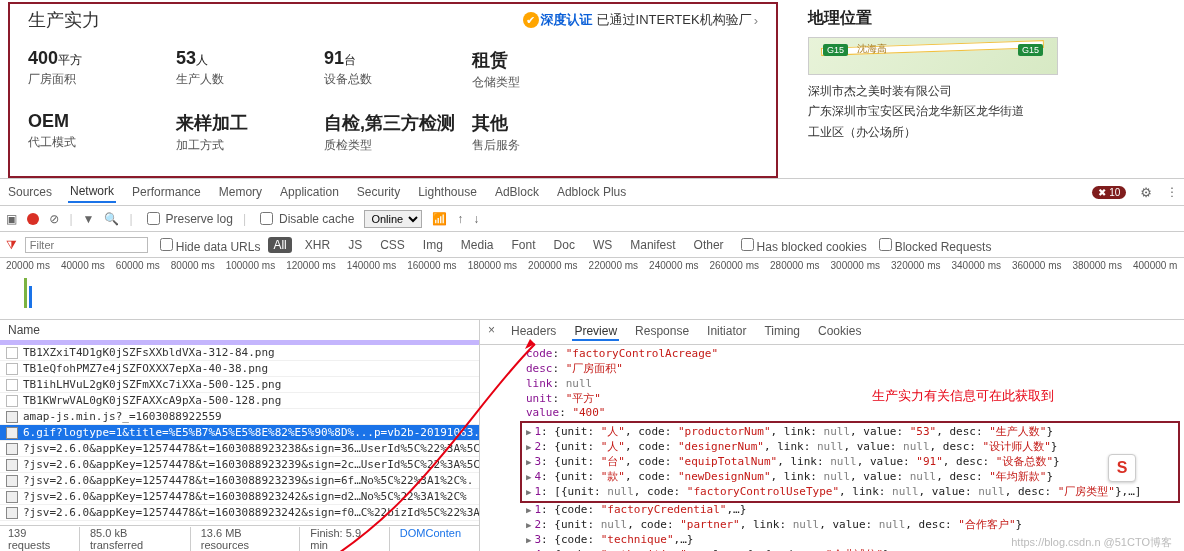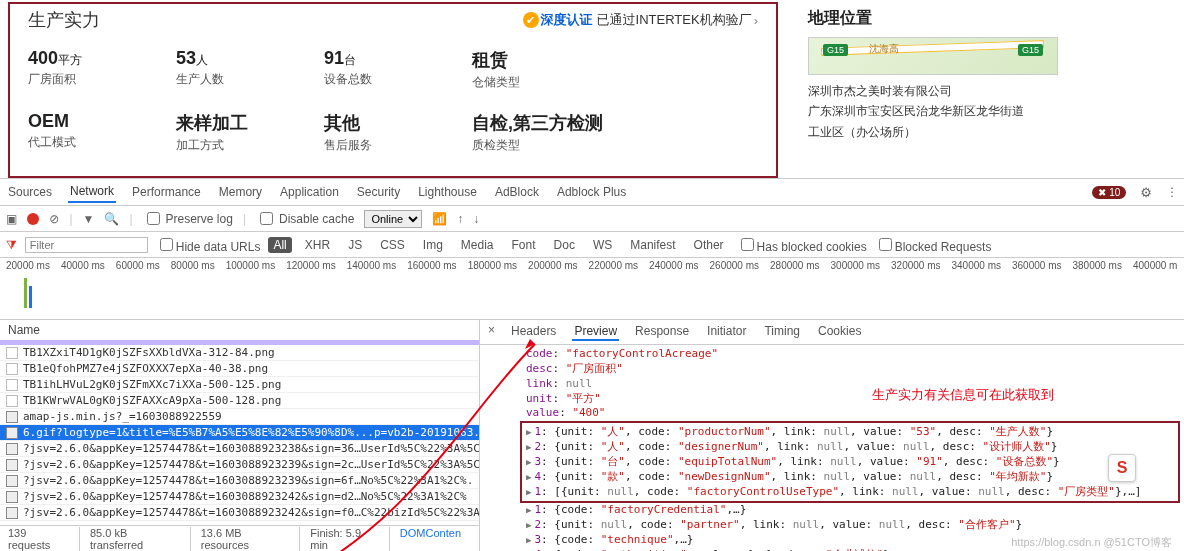--- a/index.html
+++ b/index.html
@@ -286,21 +286,21 @@
     margin: 0 -6px;
   }
   .preview .k { color: #881391; }
   .preview .s { color: #c41a16; }
   .preview .nul { color: #808080; }
   .preview .tri::before { content: "\25B6"; color: #777; font-size: 9px; margin-right: 3px; }
   .preview .note {
     position: absolute;
     color: #e60012;
     font-size: 13px;
-    font-family: Liberation Mono, monospace;
+    font-family: Liberation Sans, sans-serif;
     right: 130px;
     top: 42px;
   }
   .float-icon {
     position: absolute;
     right: 48px;
     bottom: 70px;
     width: 28px; height: 28px;
     border: 1px solid #ccc;
     background: #fff;
@@ -354,35 +354,35 @@
         </div>
         <div class="stat">
           <div class="val"><span>OEM</span><span class="unit"></span></div>
           <div class="desc">代工模式</div>
         </div>
         <div class="stat">
           <div class="val"><span>来样加工</span><span class="unit"></span></div>
           <div class="desc">加工方式</div>
         </div>
         <div class="stat">
+          <div class="val"><span>自检,第三方检测</span><span class="unit"></span></div>
+          <div class="desc">质检类型</div>
+        </div>
+        <div class="stat">
           <div class="val"><span>其他</span><span class="unit"></span></div>
           <div class="desc">售后服务</div>
-        </div>
-        <div class="stat">
-          <div class="val"><span>自检,第三方检测</span><span class="unit"></span></div>
-          <div class="desc">质检类型</div>
         </div>
       </div>
   </div>
 
   <div class="geo">
     <h3>地理位置</h3>
     <div class="map-thumb">
       <div class="road" style="left:5%;top:6px;width:90%;height:8px;transform:rotate(-2deg)"></div>
-      <span style="position:absolute;left:60px;top:4px;color:#a87b1f">沈海高</span>
+      <span style="position:absolute;left:48px;top:4px;color:#a87b1f">沈海高</span>
       <span class="tag" style="left:14px;top:6px">G15</span>
       <span class="tag" style="right:14px;top:6px">G15</span>
     </div>
     <div class="addr" id="addr">
         <div>深圳市杰之美时装有限公司</div>
         <div>广东深圳市宝安区民治龙华新区龙华街道</div>
         <div>工业区（办公场所）</div>
       </div>
   </div>
 </div>

